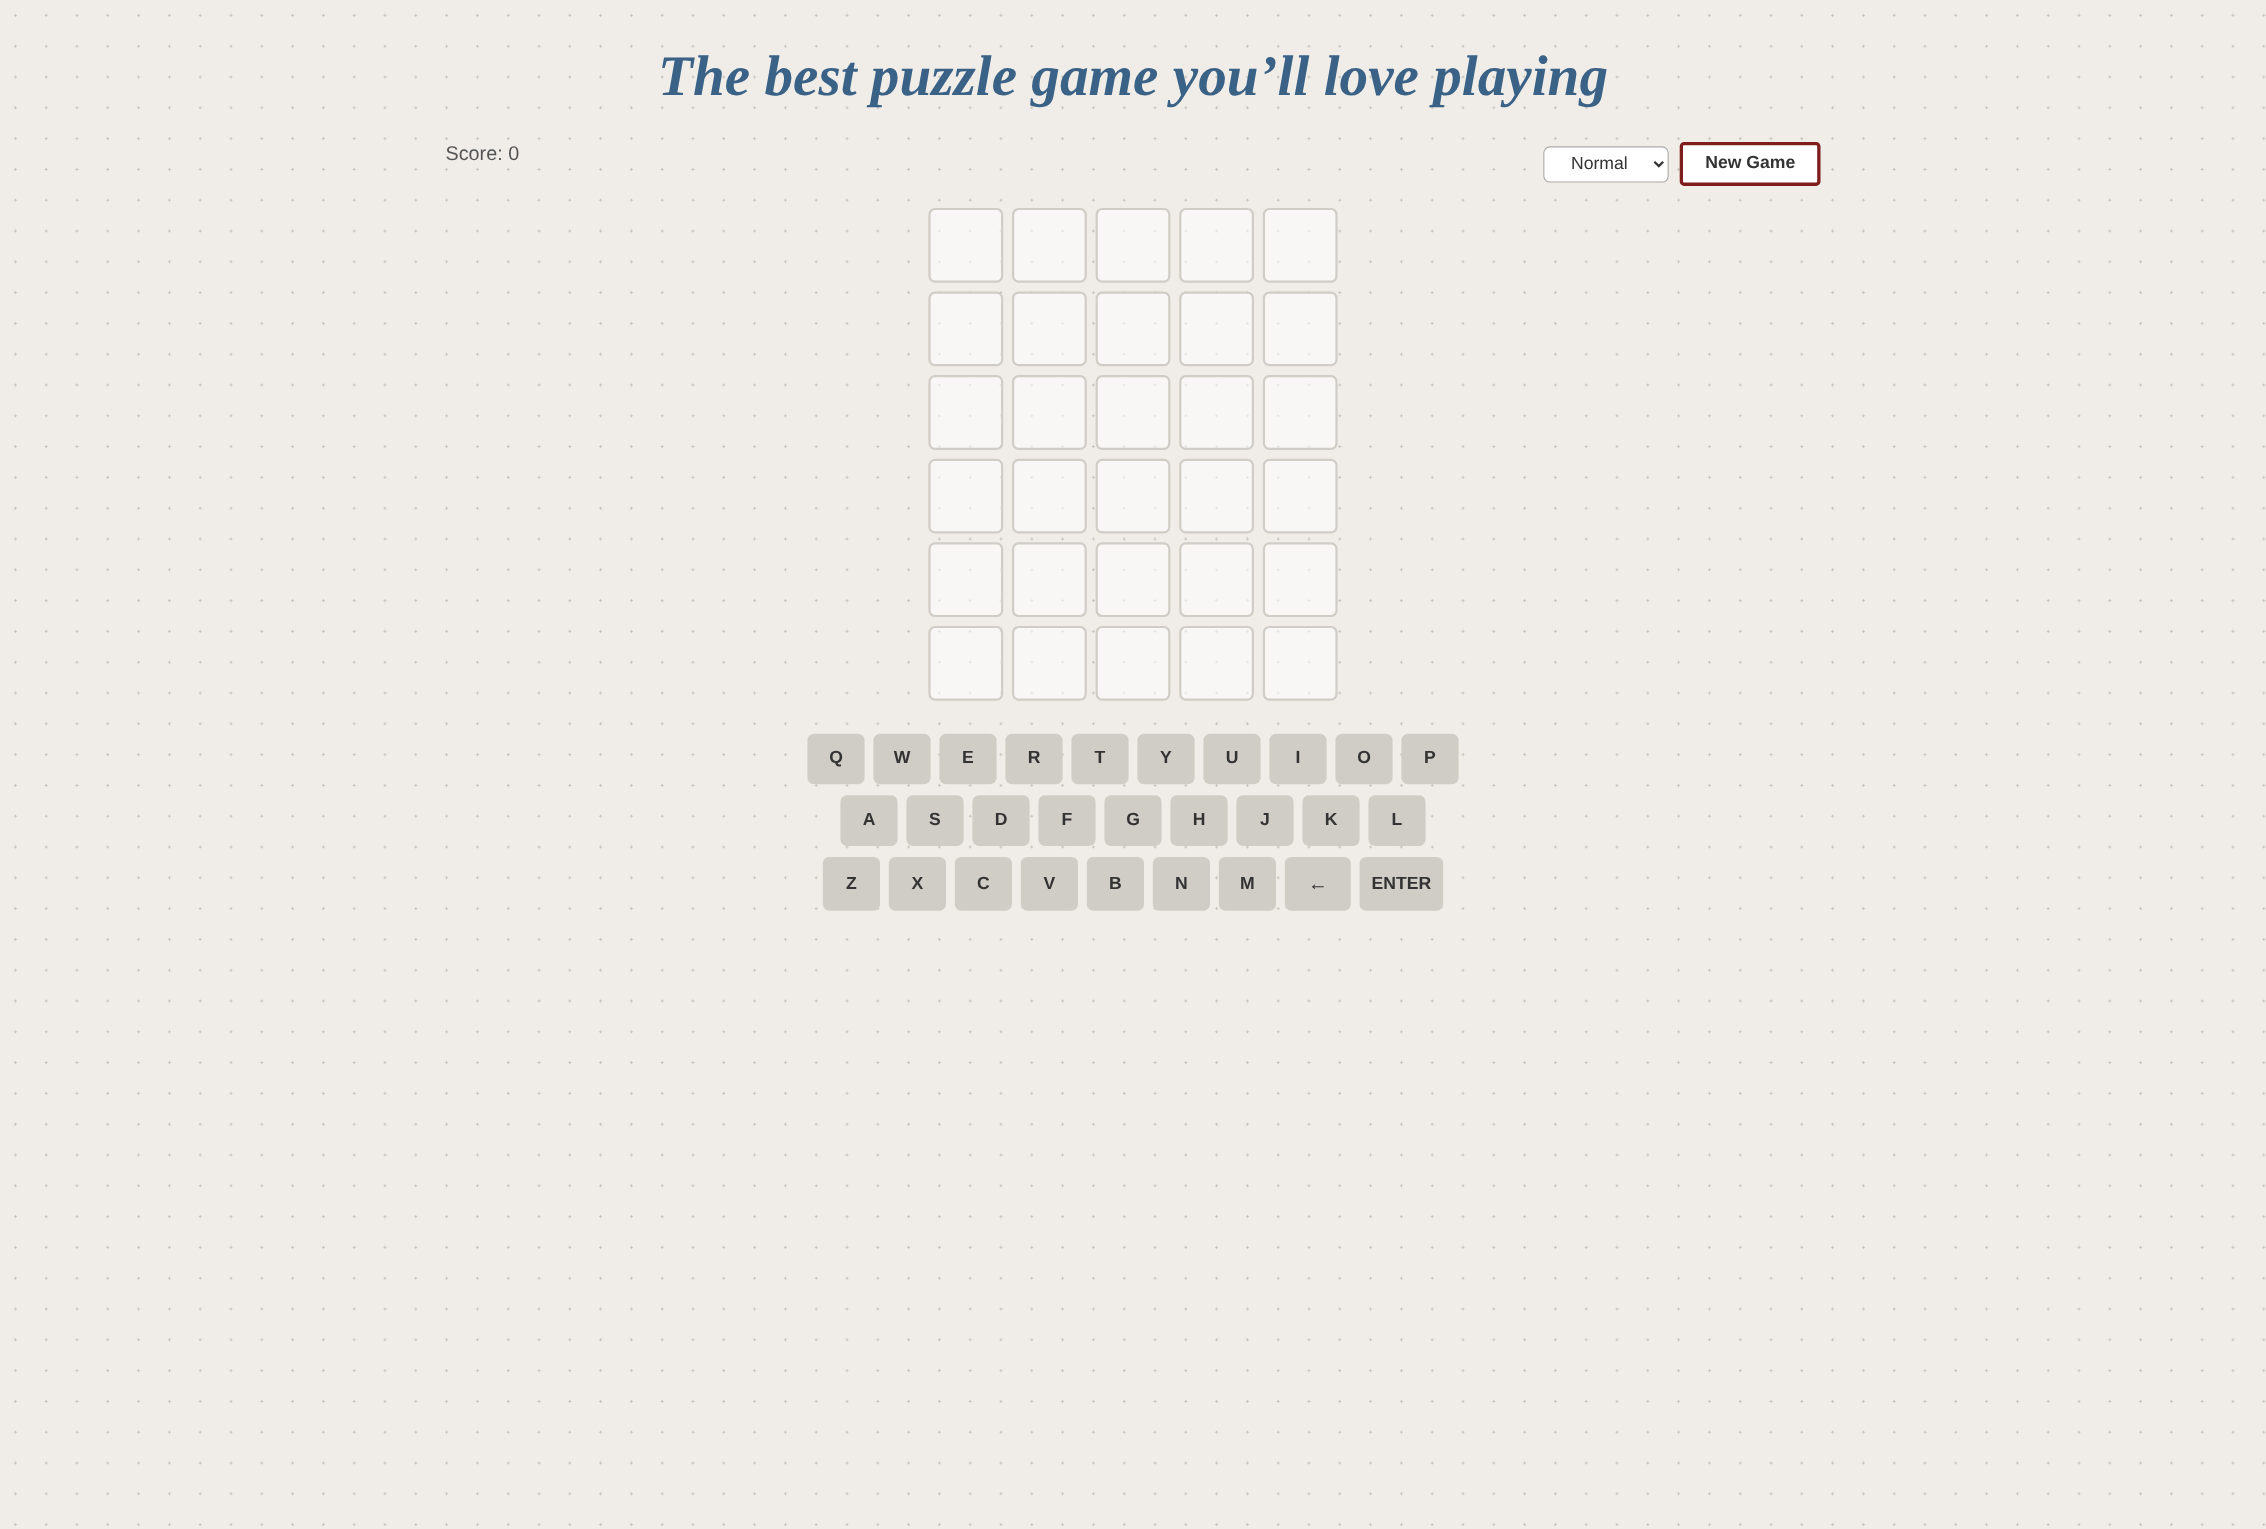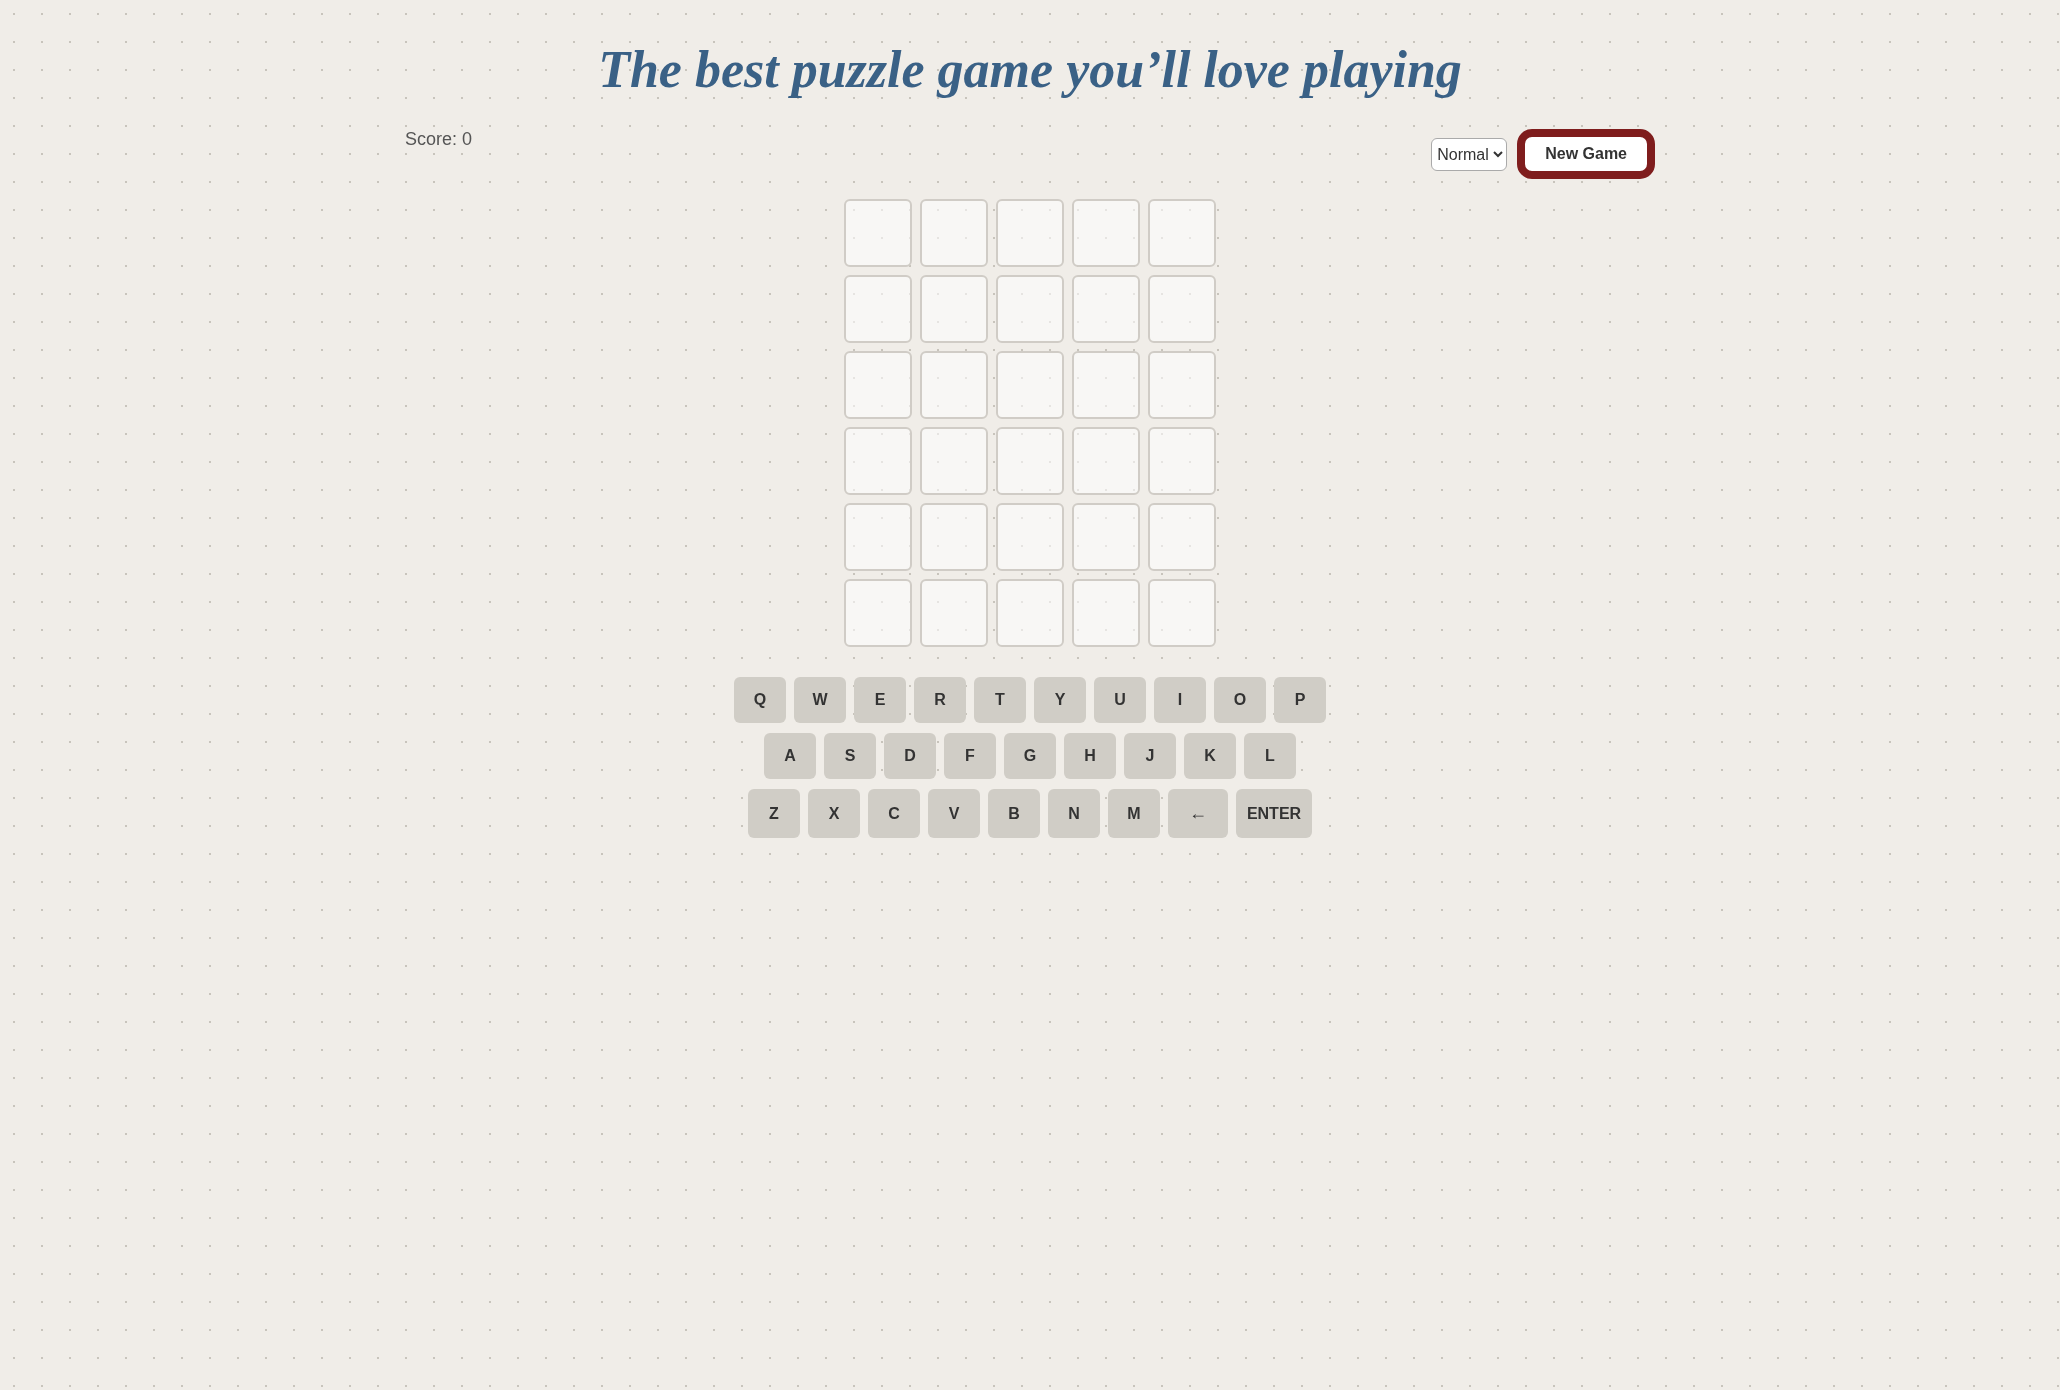--- a/index.html
+++ b/index.html
@@ -53,35 +53,35 @@
     }
 
     .toolbar-right {
       display: flex;
       gap: 10px;
       align-items: center;
     }
 
     .difficulty-select {
       appearance: auto;
-      padding: 6px 1px;
+      padding: 6px 20px;
       font-size: 16px;
       border: 1.5px solid #aaa;
       border-radius: 6px;
       background: #fff;
       cursor: pointer;
       color: #333;
     }
 
     .new-game-button {
       padding: 8px 20px;
       font-size: 16px;
       font-weight: 600;
-      border: 8px solid #7f1d1d;
-      border-radius: 15px;
+      border: 3px solid #7f1d1d;
+      border-radius: 4px;
       background: #fff;
       cursor: pointer;
       color: #333;
     }
 
     .game-board {
       display: flex;
       flex-direction: column;
       align-items: center;
       gap: 8px;

